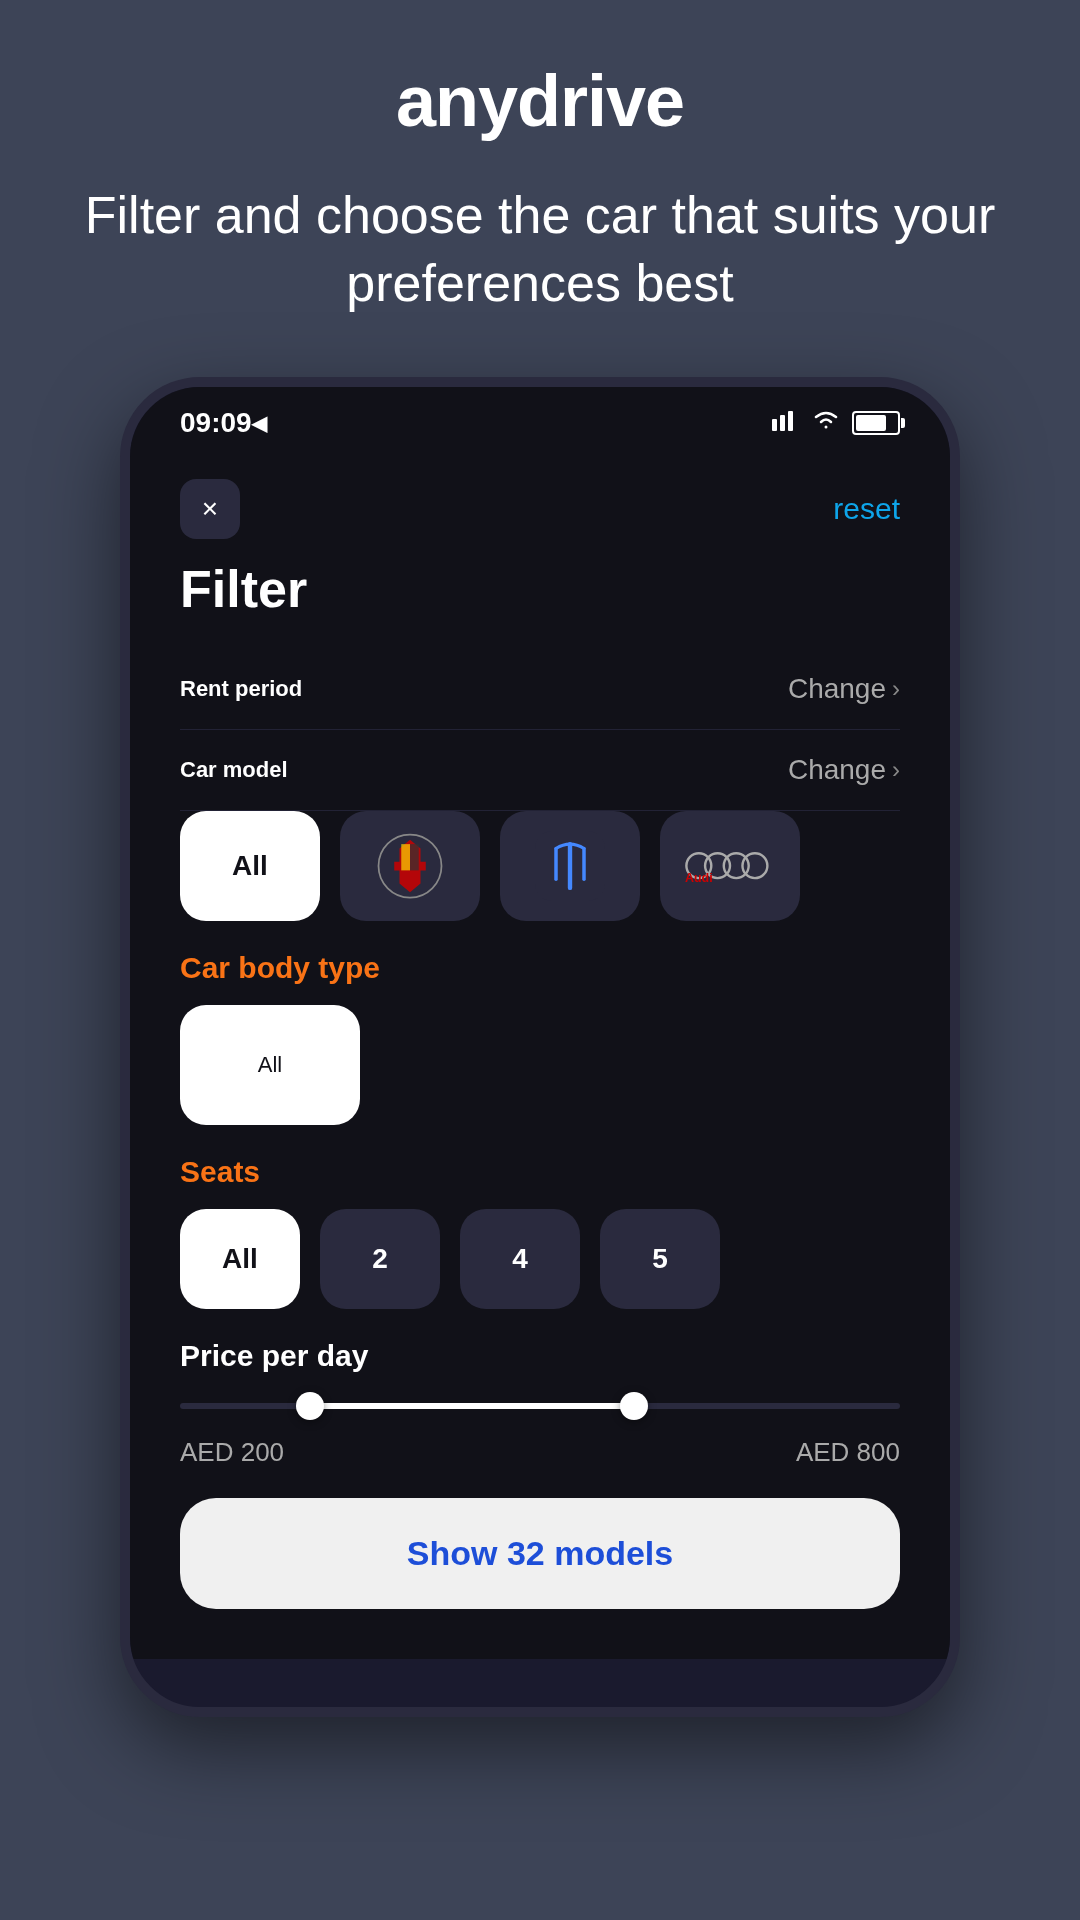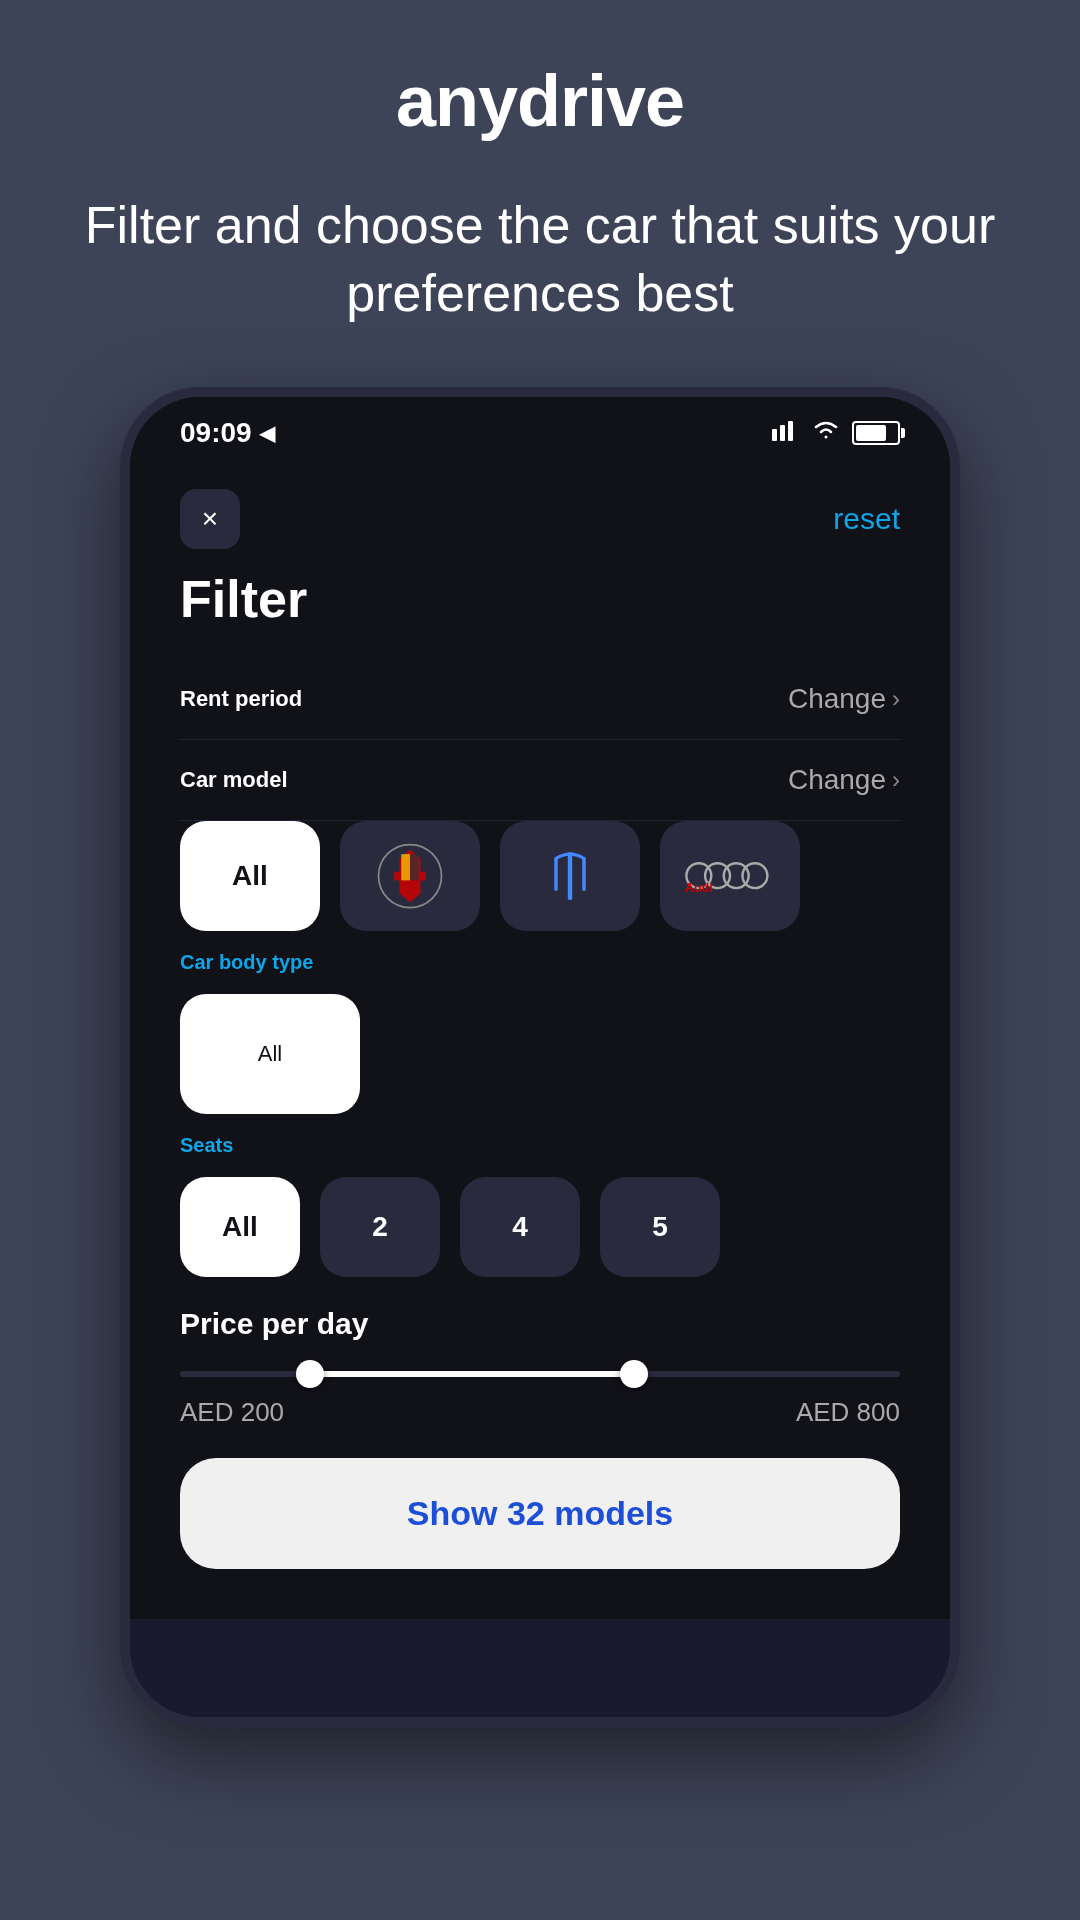--- a/index.html
+++ b/index.html
@@ -21,21 +21,21 @@
       font-weight: 700;
       margin-top: 60px;
       letter-spacing: -1px;
     }
 
     .subtitle {
       color: #ffffff;
       font-size: 52px;
       font-weight: 400;
       text-align: center;
-      margin-top: 50px;
+      margin-top: 40px;
       margin-bottom: 60px;
       padding: 0 60px;
       line-height: 1.3;
     }
 
     
     .phone-frame {
       width: 840px;
       min-height: 1340px;
       background: #1a1a2e;
@@ -54,21 +54,20 @@
       padding: 20px 50px 10px;
       background: #111118;
     }
 
     .status-time {
       color: #ffffff;
       font-size: 28px;
       font-weight: 600;
       display: flex;
       align-items: center;
-      gap: 8px;
     }
 
     .status-icons {
       display: flex;
       align-items: center;
       gap: 12px;
       color: #ffffff;
       font-size: 22px;
     }
 
@@ -167,24 +166,24 @@
       gap: 6px;
     }
 
     .chevron {
       font-size: 24px;
       color: #888;
     }
 
     
     .section-heading {
-      color: #0ea5e9;
-      font-size: 20px;
-      font-weight: 600;
-      margin: 20px 0 20px;
+      color: #f97316;
+      font-size: 30px;
+      font-weight: 600;
+      margin: 30px 0 20px;
     }
 
     .pills-row {
       display: flex;
       gap: 20px;
       overflow: hidden;
       margin-bottom: 10px;
     }
 
     .brand-pill {
@@ -332,21 +331,21 @@
       left: calc(18% - 14px);
     }
 
     .thumb-right {
       left: calc(63% - 14px);
     }
 
     .price-range-labels {
       display: flex;
       justify-content: space-between;
-      margin-top: 20px;
+      margin-top: 28px;
     }
 
     .price-label {
       color: #aaaaaa;
       font-size: 26px;
     }
 
     
     .cta-button {
       width: 100%;

